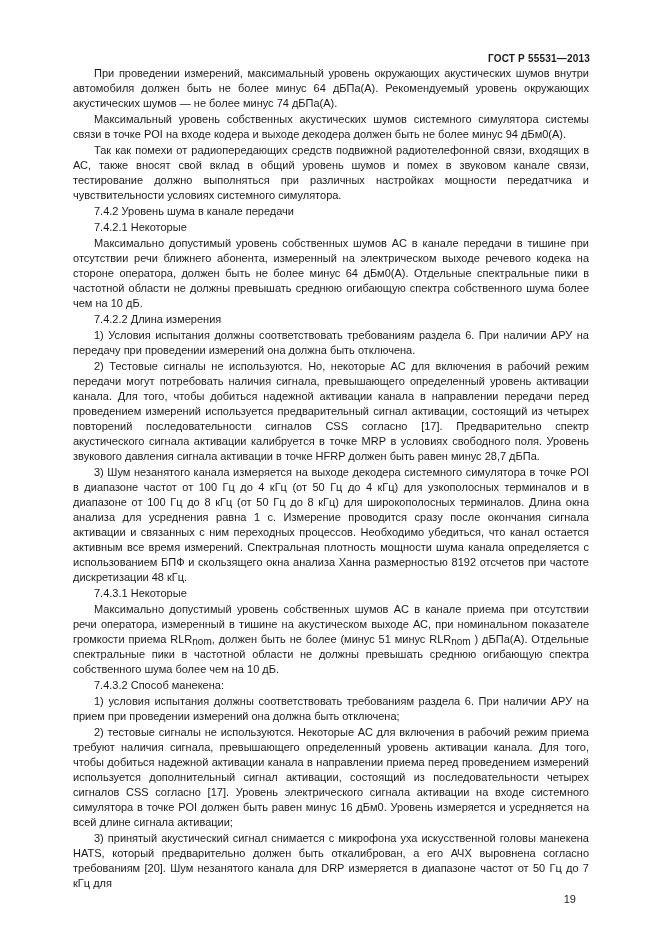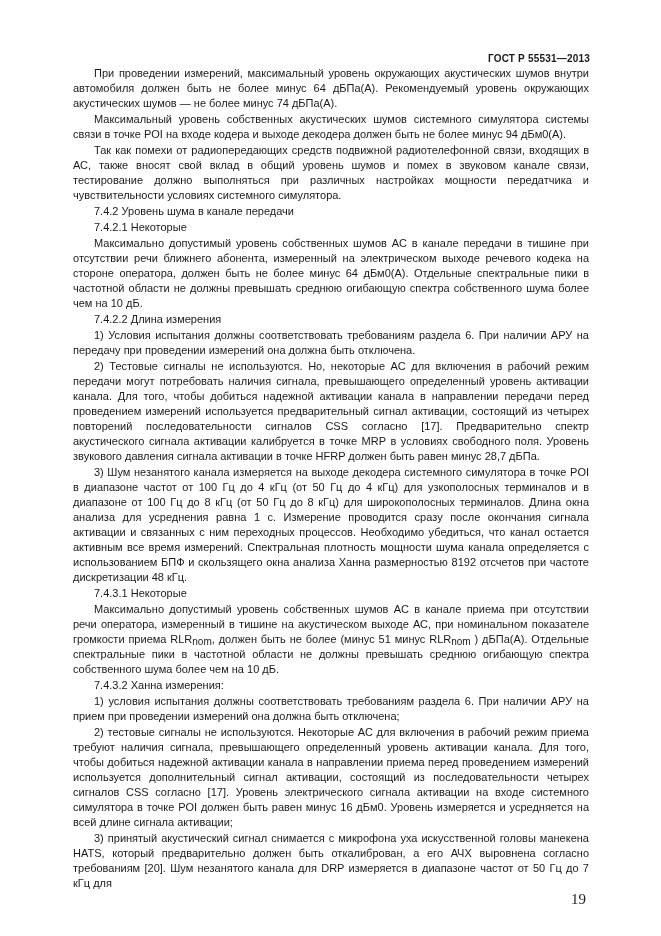--- a/index.html
+++ b/index.html
@@ -45,25 +45,24 @@
     font-weight: normal;
     text-align: left;
   }
   .para sub {
     font-size: 10px;
     line-height: 0;
     vertical-align: -2px;
   }
   .page-footer {
     position: absolute;
-    right: 75px;
+    right: 85px;
     bottom: 30px;
-    font-size: 15px;
+    font-size: 11px;
     line-height: 13px;
-    font-family: Liberation Serif, serif;
   }
 </style>
 </head>
 <body>
 
 <div class="page">
   <div class="page-header">
     <span>ГОСТ Р 55531—2013</span>
   </div>
 
@@ -73,21 +72,21 @@
       <p class="para"><span>Так как помехи от радиопередающих средств подвижной радиотелефонной связи, входящих в АС, также вносят свой вклад в общий уровень шумов и помех в звуковом канале связи, тестирование должно выполняться при различных настройках мощности передатчика и чувствительности условиях системного симулятора.</span></p>
       <p class="para heading"><span>7.4.2 Уровень шума в канале передачи</span></p>
       <p class="para heading"><span>7.4.2.1 Некоторые</span></p>
       <p class="para"><span>Максимально допустимый уровень собственных шумов АС в канале передачи в тишине при отсутствии речи ближнего абонента, измеренный на электрическом выходе речевого кодека на стороне оператора, должен быть не более минус 64 дБм0(А). Отдельные спектральные пики в частотной области не должны превышать среднюю огибающую спектра собственного шума более чем на 10 дБ.</span></p>
       <p class="para heading"><span>7.4.2.2 Длина измерения</span></p>
       <p class="para"><span>1) Условия испытания должны соответствовать требованиям раздела 6. При наличии АРУ на передачу при проведении измерений она должна быть отключена.</span></p>
       <p class="para"><span>2) Тестовые сигналы не используются. Но, некоторые АС для включения в рабочий режим передачи могут потребовать наличия сигнала, превышающего определенный уровень активации канала. Для того, чтобы добиться надежной активации канала в направлении передачи перед проведением измерений используется предварительный сигнал активации, состоящий из четырех повторений последовательности сигналов CSS согласно [17]. Предварительно спектр акустического сигнала активации калибруется в точке MRP в условиях свободного поля. Уровень звукового давления сигнала активации в точке HFRP должен быть равен минус 28,7 дБПа.</span></p>
       <p class="para"><span>3) Шум незанятого канала измеряется на выходе декодера системного симулятора в точке POI в диапазоне частот от 100 Гц до 4 кГц (от 50 Гц до 4 кГц) для узкополосных терминалов и в диапазоне от 100 Гц до 8 кГц (от 50 Гц до 8 кГц) для широкополосных терминалов. Длина окна анализа для усреднения равна 1 с. Измерение проводится сразу после окончания сигнала активации и связанных с ним переходных процессов. Необходимо убедиться, что канал остается активным все время измерений. Спектральная плотность мощности шума канала определяется с использованием БПФ и скользящего окна анализа Ханна размерностью 8192 отсчетов при частоте дискретизации 48 кГц.</span></p>
       <p class="para heading"><span>7.4.3.1 Некоторые</span></p>
       <p class="para"><span>Максимально допустимый уровень собственных шумов АС в канале приема при отсутствии речи оператора, измеренный в тишине на акустическом выходе АС, при номинальном показателе громкости приема RLR</span><sub>nom</sub><span>, должен быть не более (минус 51 минус RLR</span><sub>nom</sub><span> ) дБПа(А). Отдельные спектральные пики в частотной области не должны превышать среднюю огибающую спектра собственного шума более чем на 10 дБ.</span></p>
-      <p class="para heading"><span>7.4.3.2 Ханна измерения:</span></p>
+      <p class="para heading"><span>7.4.3.2 Способ манекена:</span></p>
       <p class="para"><span>1) условия испытания должны соответствовать требованиям раздела 6. При наличии АРУ на прием при проведении измерений она должна быть отключена;</span></p>
       <p class="para"><span>2) тестовые сигналы не используются. Некоторые АС для включения в рабочий режим приема требуют наличия сигнала, превышающего определенный уровень активации канала. Для того, чтобы добиться надежной активации канала в направлении приема перед проведением измерений используется дополнительный сигнал активации, состоящий из последовательности четырех сигналов CSS согласно [17]. Уровень электрического сигнала активации на входе системного симулятора в точке POI должен быть равен минус 16 дБм0. Уровень измеряется и усредняется на всей длине сигнала активации;</span></p>
       <p class="para"><span>3) принятый акустический сигнал снимается с микрофона уха искусственной головы манекена HATS, который предварительно должен быть откалиброван, а его АЧХ выровнена согласно требованиям [20]. Шум незанятого канала для DRP измеряется в диапазоне частот от 50 Гц до 7 кГц для</span></p>
     </div>
 
   <div class="page-footer">
     <span>19</span>
   </div>
 </div>
 

